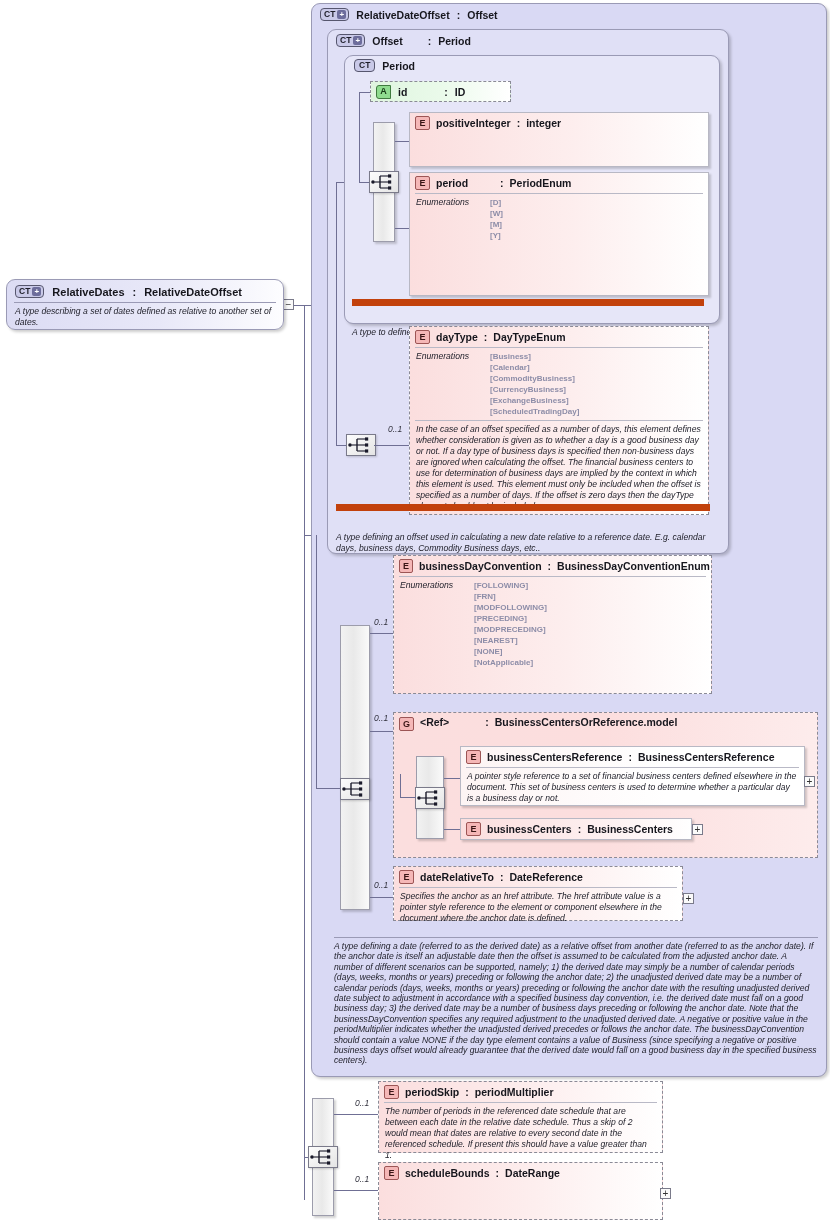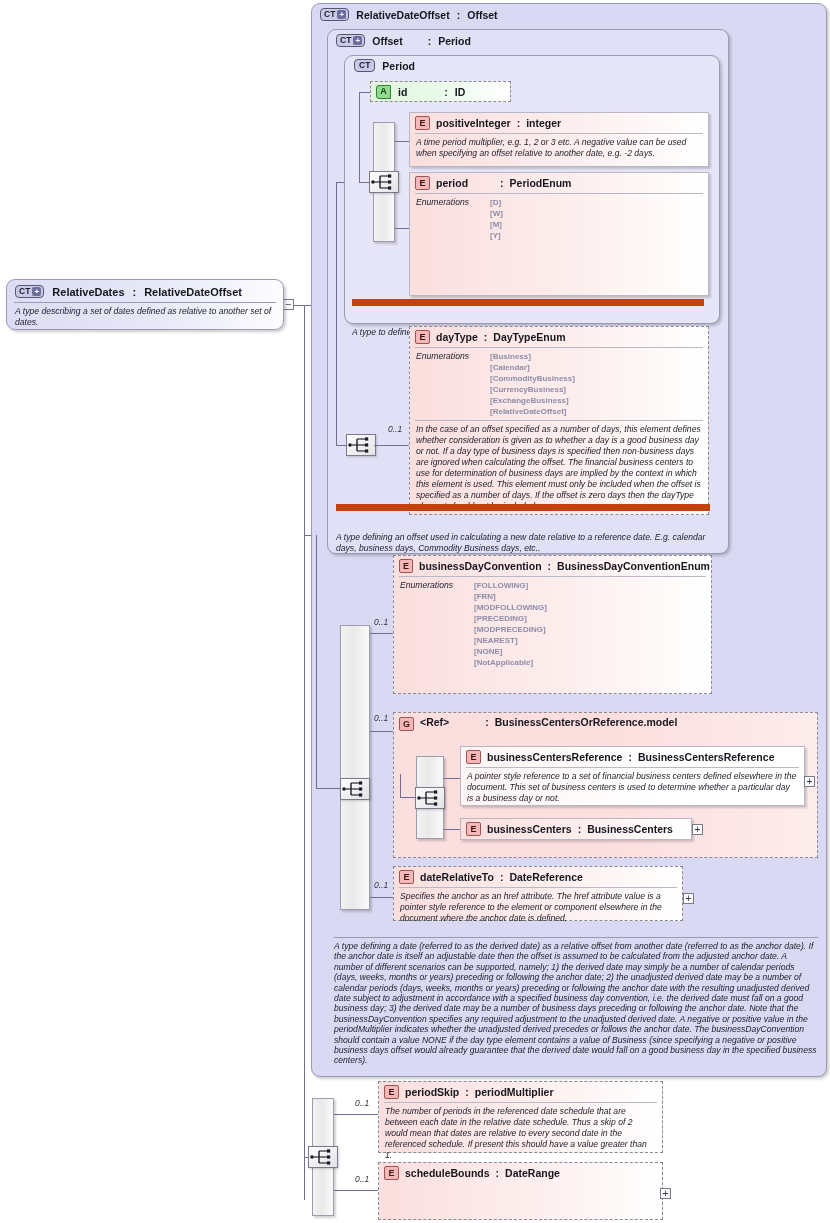--- a/index.html
+++ b/index.html
@@ -203,21 +203,20 @@
 <div class="abs ln lnh" style="left:395px;top:141px;width:14px;"></div>
 <div class="abs ln lnh" style="left:395px;top:228px;width:14px;"></div>
 
 <div class="el" style="left:409px;top:112px;width:300px;height:55px;">
   <div class="el-head">
     <span class="badge e">E</span>
     <span>positiveInteger</span>
     <span>:</span>
     <span>integer</span>
   </div>
-  <div class="el-doc">A time period multiplier, e.g. 1, 2 or 3 etc. A negative value can be used when specifying an offset relative to another date, e.g. -2 days.</div>
 </div>
 
 <div class="el" style="left:409px;top:172px;width:300px;height:124px;">
   <div class="el-head">
     <span class="badge e">E</span>
     <span>period</span>
     <span style="margin-left:26px;">:</span>
     <span>PeriodEnum</span>
   </div>
   <div class="enums">
@@ -260,21 +259,21 @@
     <span>DayTypeEnum</span>
   </div>
   <div class="enums">
     <span class="lbl">Enumerations</span>
     <span class="vals" id="enum-daytype">
         <div>[Business]</div>
         <div>[Calendar]</div>
         <div>[CommodityBusiness]</div>
         <div>[CurrencyBusiness]</div>
         <div>[ExchangeBusiness]</div>
-        <div>[RelativeDateOffset]</div>
+        <div>[ScheduledTradingDay]</div>
       </span>
   </div>
   <div class="el-doc">In the case of an offset specified as a number of days, this element defines whether consideration is given as to whether a day is a good business day or not. If a day type of business days is specified then non-business days are ignored when calculating the offset. The financial business centers to use for determination of business days are implied by the context in which this element is used. This element must only be included when the offset is specified as a number of days. If the offset is zero days then the dayType element should not be included.</div>
 </div>
 
 <div class="inner-doc" style="left:336px;top:504px;width:374px;">A type defining an offset used in calculating a new date relative to a reference date. E.g. calendar days, business days, Commodity Business days, etc..</div>
 
 <div class="seqcol" style="left:340px;top:625px;width:30px;height:285px;"></div>
 <div class="seqicon" style="left:340px;top:778px;">
   <svg width="28" height="20" viewBox="0 0 28 20">

